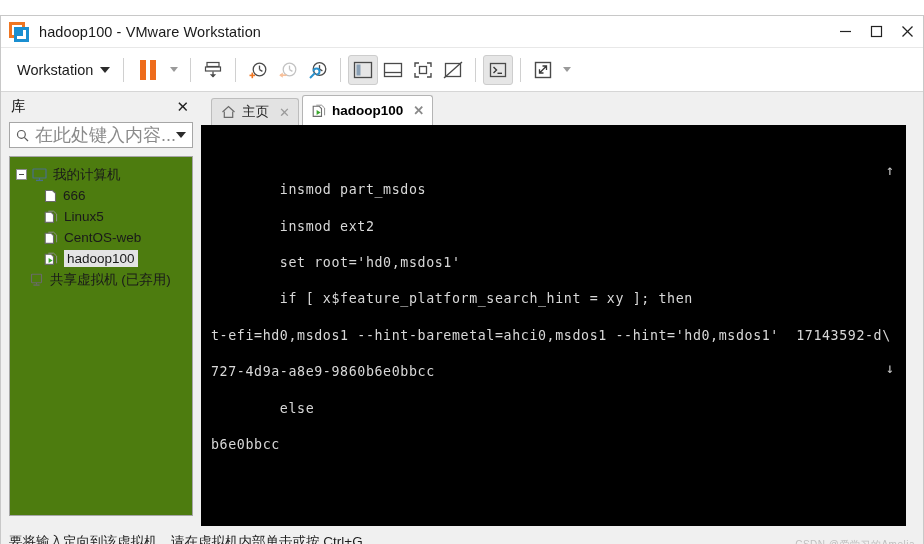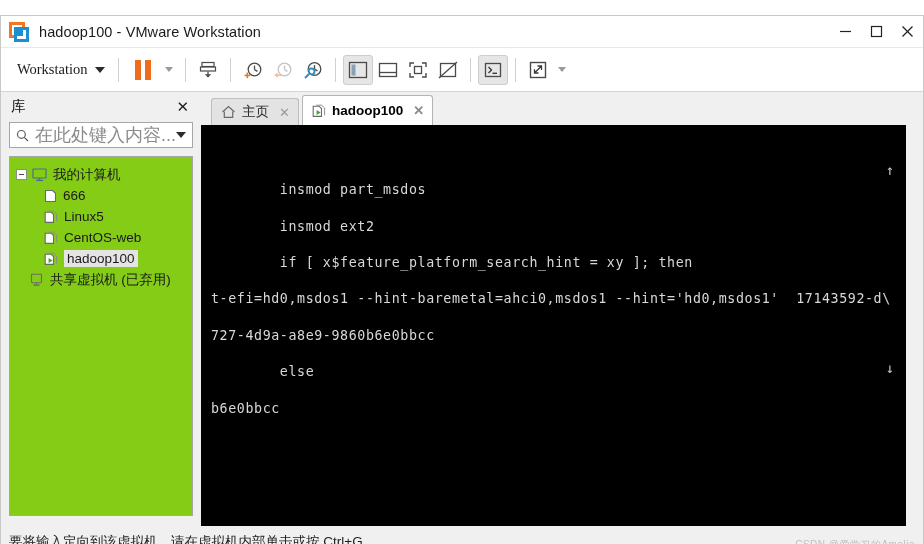--- a/index.html
+++ b/index.html
@@ -97,21 +97,20 @@
     box-sizing: border-box;
   }
   .ws-menu {
     display: flex;
     align-items: center;
     gap: 7px;
     font-size: 14.5px;
     color: #1a1a1a;
     padding: 4px 6px;
     white-space: nowrap;
-    font-family: Liberation Serif, serif;
   }
   .caret-dn {
     width: 0; height: 0;
     border-left: 5px solid transparent;
     border-right: 5px solid transparent;
     border-top: 6px solid #2b2b2b;
   }
   .caret-dn.grey {
     border-top-color: #9a9a9a;
     border-left-width: 4.5px;
@@ -211,21 +210,21 @@
   .search-caret {
     margin-left: auto;
     width: 0; height: 0;
     border-left: 5px solid transparent;
     border-right: 5px solid transparent;
     border-top: 6px solid #2b2b2b;
   }
   .tree {
     margin: 8px 8px 10px 8px;
     flex: 1 1 auto;
-    background: #84cc16;
+    background: #4d7c0f;
     border: 1px solid #a6a6a6;
     padding: 7px 4px 20px 4px;
     box-sizing: border-box;
     overflow: hidden;
   }
   .tree-row {
     display: flex;
     align-items: center;
     height: 21px;
     padding-left: 2px;
@@ -605,20 +604,21 @@
           </svg>
           <span>hadoop100</span>
           <span class="tab-close">✕</span>
         </div>
       </div>
 
       <div class="vm-screen">
         <div class="term">
 <div class="pad">        insmod part_msdos</div>
 <div class="pad">        insmod ext2</div>
+<div class="pad">        set root='hd0,msdos1'</div>
 <div class="pad">        if [ x$feature_platform_search_hint = xy ]; then</div>
 <div class="pad">t-efi=hd0,msdos1 --hint-baremetal=ahci0,msdos1 --hint='hd0,msdos1'  17143592-d\</div>
 <div class="pad">727-4d9a-a8e9-9860b6e0bbcc</div>
 <div class="pad">        else</div>
 <div class="pad">b6e0bbcc</div>
 
 
 
 
 

